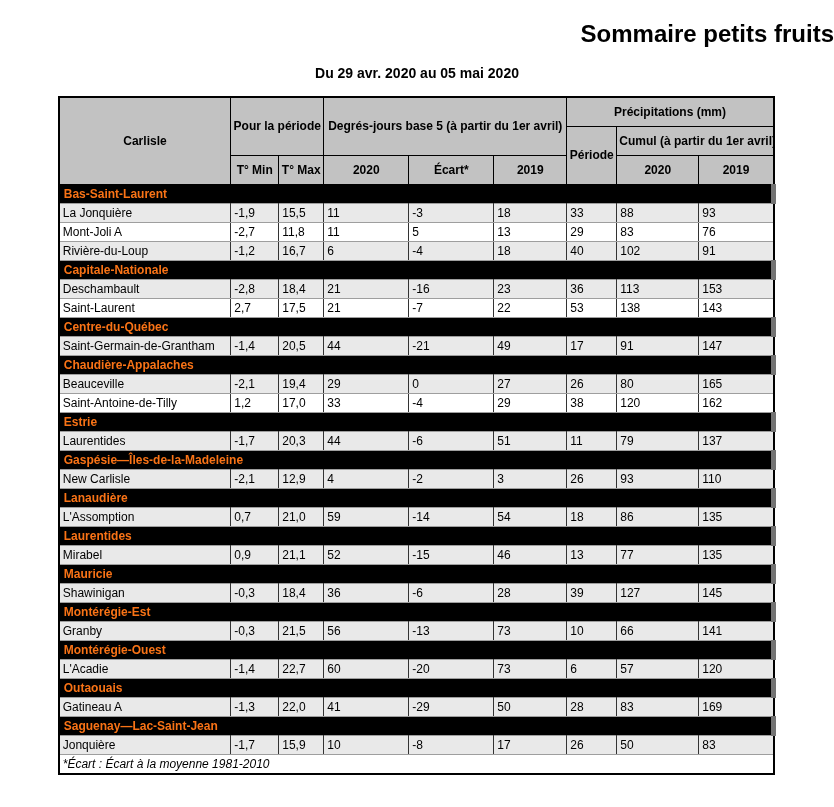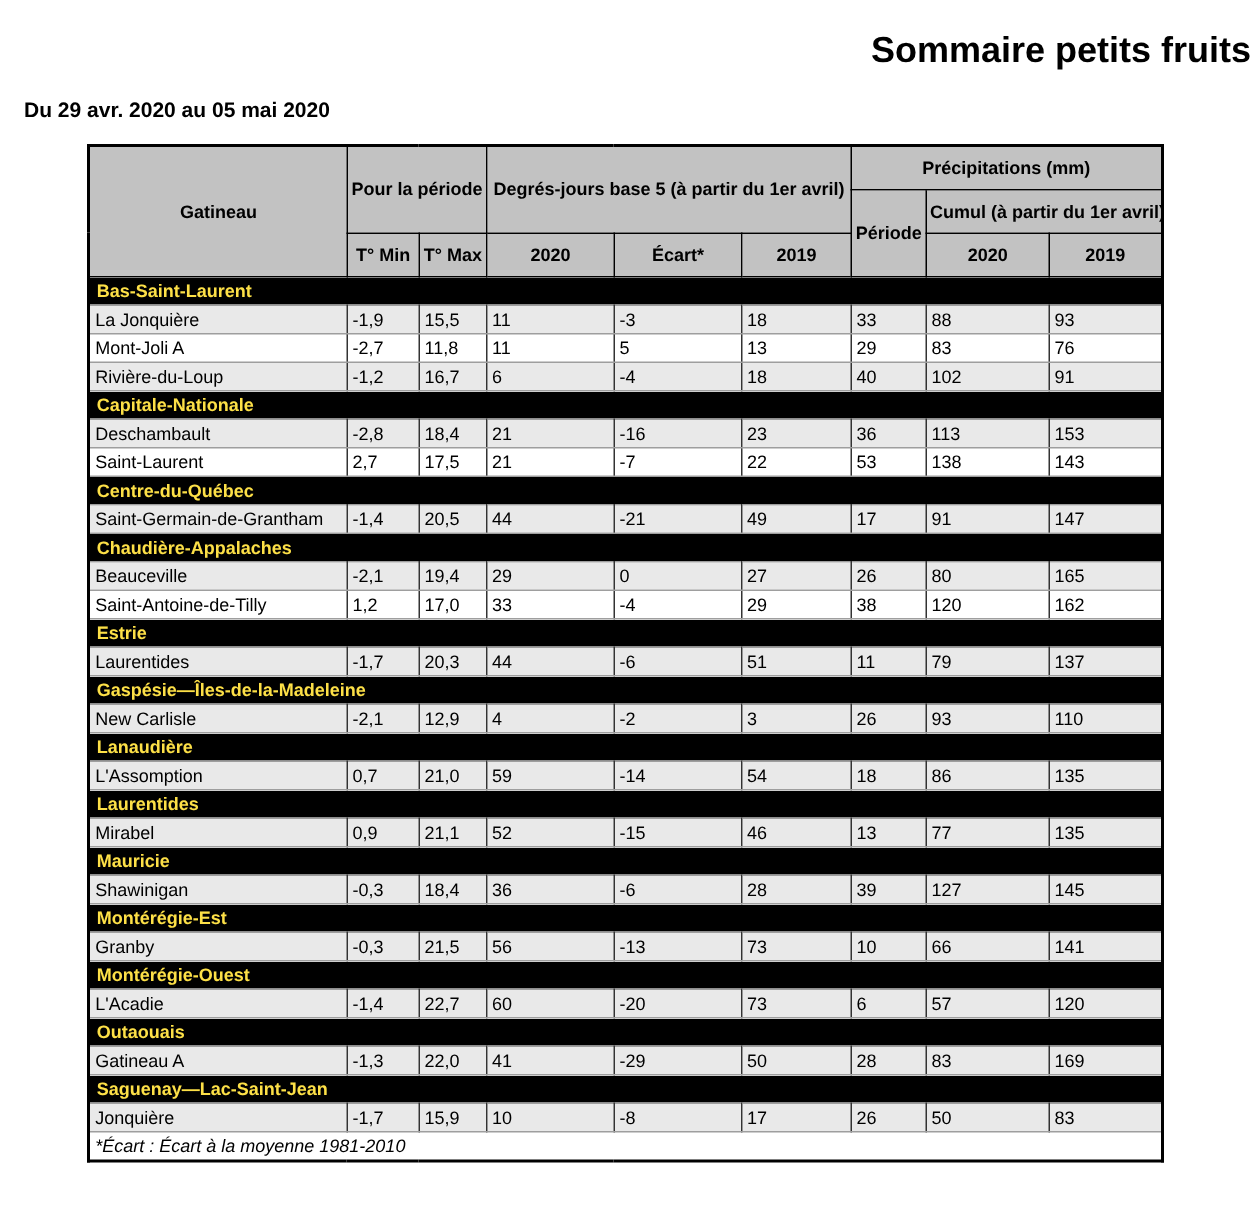--- a/index.html
+++ b/index.html
@@ -17,21 +17,22 @@
   .title {
     font-size: 24px;
     font-weight: bold;
     text-align: right;
     margin: 20px 0 0 0;
     line-height: 28px;
   }
   .subtitle {
     font-size: 14px;
     font-weight: bold;
-    margin: 17px 0 15px 16px;
+    text-align: center;
+    margin: 17px 0 15px 0;
     line-height: 16px;
   }
   table.summary {
     width: 715px;
     margin: 0 auto;
     border-collapse: collapse;
     table-layout: fixed;
     border: 2px solid #000;
   }
   table.summary th {
@@ -49,24 +50,24 @@
     font-size: 12px;
     vertical-align: middle;
     padding: 1px 3px;
     height: 16px;
     text-align: left;
     overflow: hidden;
     white-space: nowrap;
   }
   tr.region-row td {
     background: #000000;
-    color: #fde047;
+    color: #f97316;
     font-weight: bold;
     border-left: 1px solid #000;
-    border-right: 1px solid #737373;
+    border-right: 5px solid #737373;
     padding-left: 4px;
   }
   tr.station-row td {
     border: 1px solid;
     border-color: #9e9e9e #333333;
   }
   tr.station-row.shaded td { background: #e9e9e9; }
   tr.station-row.plain td { background: #ffffff; }
   tfoot td {
     border: 1px solid #000;
@@ -91,21 +92,21 @@
       <col style="width:45px">
       <col style="width:85px">
       <col style="width:85px">
       <col style="width:73px">
       <col style="width:50px">
       <col style="width:82px">
       <col style="width:75px">
     </colgroup>
     <thead>
       <tr>
-        <th rowspan="3">Gatineau</th>
+        <th rowspan="3">Carlisle</th>
         <th colspan="2" rowspan="2">Pour la période</th>
         <th colspan="3" rowspan="2">Degrés-jours base 5 (à partir du 1er avril)</th>
         <th colspan="3">Précipitations (mm)</th>
       </tr>
       <tr>
         <th rowspan="2">Période</th>
         <th colspan="2">Cumul (à partir du 1er avril)</th>
       </tr>
       <tr>
         <th>T° Min</th>

